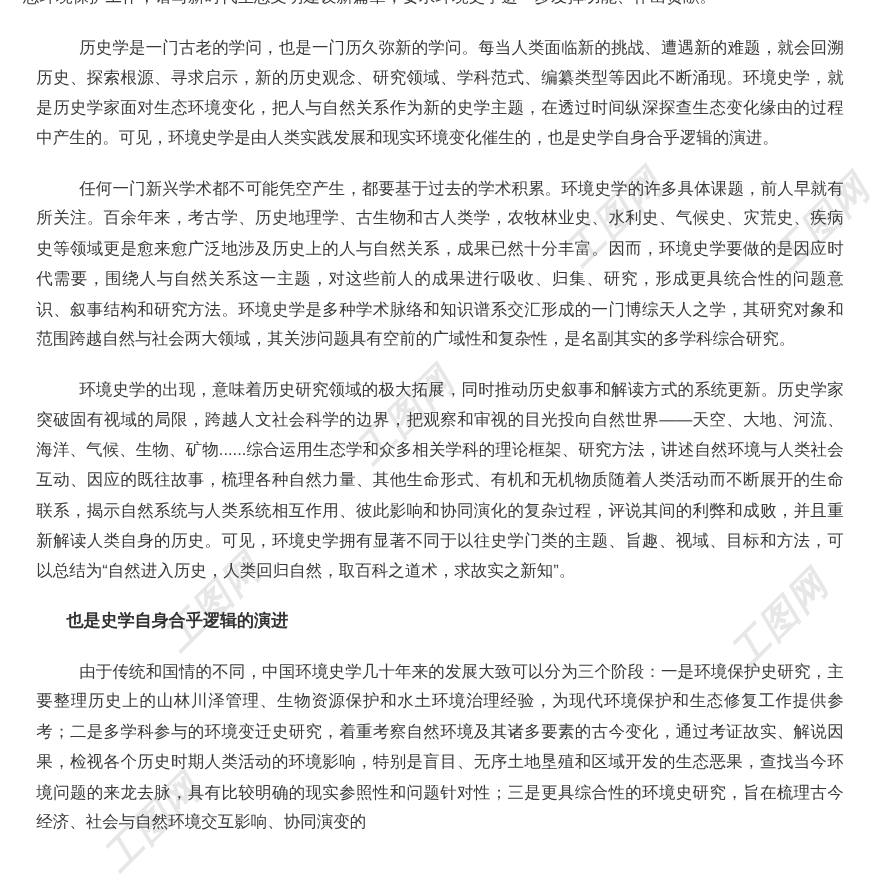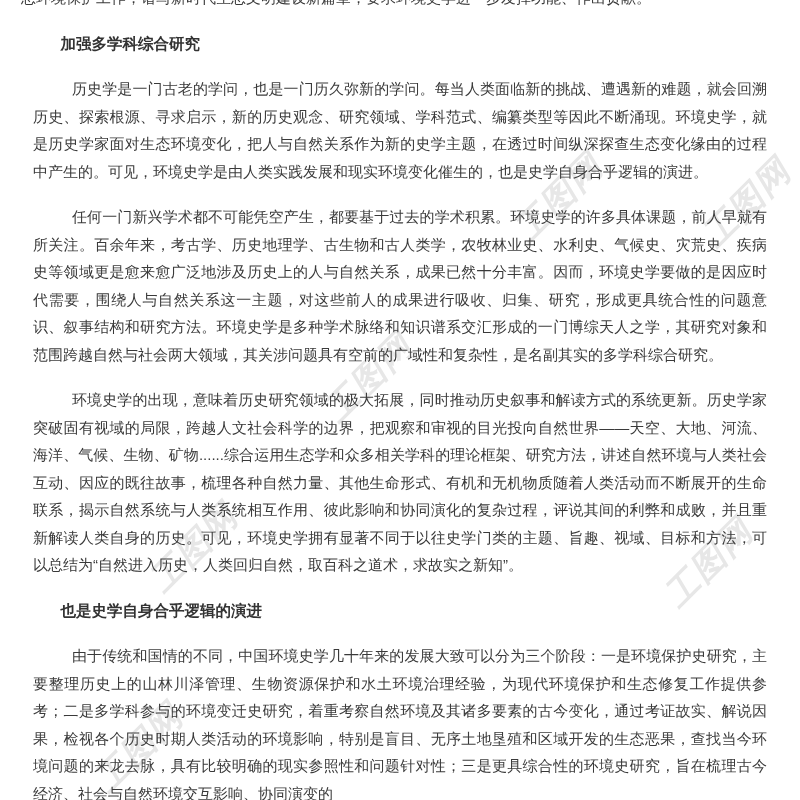--- a/index.html
+++ b/index.html
@@ -71,21 +71,20 @@
     <div class="wm" style="left:315px; top:355px;">工图网</div>
     <div class="wm" style="left:140px; top:525px;">工图网</div>
     <div class="wm" style="left:655px; top:540px;">工图网</div>
     <div class="wm" style="left:85px; top:725px;">工图网</div>
   </div>
 
   <div class="content">
 
     <p class="cut-line">态环境保护工作，谱写新时代生态文明建设新篇章，要求环境史学进一步发挥功能、作出贡献。</p>
 
-    <h3>加强多学科综合研究</h3>
 
     <p>历史学是一门古老的学问，也是一门历久弥新的学问。每当人类面临新的挑战、遭遇新的难题，就会回溯历史、探索根源、寻求启示，新的历史观念、研究领域、学科范式、编纂类型等因此不断涌现。环境史学，就是历史学家面对生态环境变化，把人与自然关系作为新的史学主题，在透过时间纵深探查生态变化缘由的过程中产生的。可见，环境史学是由人类实践发展和现实环境变化催生的，也是史学自身合乎逻辑的演进。</p>
 
     <p>任何一门新兴学术都不可能凭空产生，都要基于过去的学术积累。环境史学的许多具体课题，前人早就有所关注。百余年来，考古学、历史地理学、古生物和古人类学，农牧林业史、水利史、气候史、灾荒史、疾病史等领域更是愈来愈广泛地涉及历史上的人与自然关系，成果已然十分丰富。因而，环境史学要做的是因应时代需要，围绕人与自然关系这一主题，对这些前人的成果进行吸收、归集、研究，形成更具统合性的问题意识、叙事结构和研究方法。环境史学是多种学术脉络和知识谱系交汇形成的一门博综天人之学，其研究对象和范围跨越自然与社会两大领域，其关涉问题具有空前的广域性和复杂性，是名副其实的多学科综合研究。</p>
 
     <p>环境史学的出现，意味着历史研究领域的极大拓展，同时推动历史叙事和解读方式的系统更新。历史学家突破固有视域的局限，跨越人文社会科学的边界，把观察和审视的目光投向自然世界——天空、大地、河流、海洋、气候、生物、矿物......综合运用生态学和众多相关学科的理论框架、研究方法，讲述自然环境与人类社会互动、因应的既往故事，梳理各种自然力量、其他生命形式、有机和无机物质随着人类活动而不断展开的生命联系，揭示自然系统与人类系统相互作用、彼此影响和协同演化的复杂过程，评说其间的利弊和成败，并且重新解读人类自身的历史。可见，环境史学拥有显著不同于以往史学门类的主题、旨趣、视域、目标和方法，可以总结为“自然进入历史，人类回归自然，取百科之道术，求故实之新知”。</p>
 
     <h3>也是史学自身合乎逻辑的演进</h3>
 
     <p>由于传统和国情的不同，中国环境史学几十年来的发展大致可以分为三个阶段：一是环境保护史研究，主要整理历史上的山林川泽管理、生物资源保护和水土环境治理经验，为现代环境保护和生态修复工作提供参考；二是多学科参与的环境变迁史研究，着重考察自然环境及其诸多要素的古今变化，通过考证故实、解说因果，检视各个历史时期人类活动的环境影响，特别是盲目、无序土地垦殖和区域开发的生态恶果，查找当今环境问题的来龙去脉，具有比较明确的现实参照性和问题针对性；三是更具综合性的环境史研究，旨在梳理古今经济、社会与自然环境交互影响、协同演变的</p>

